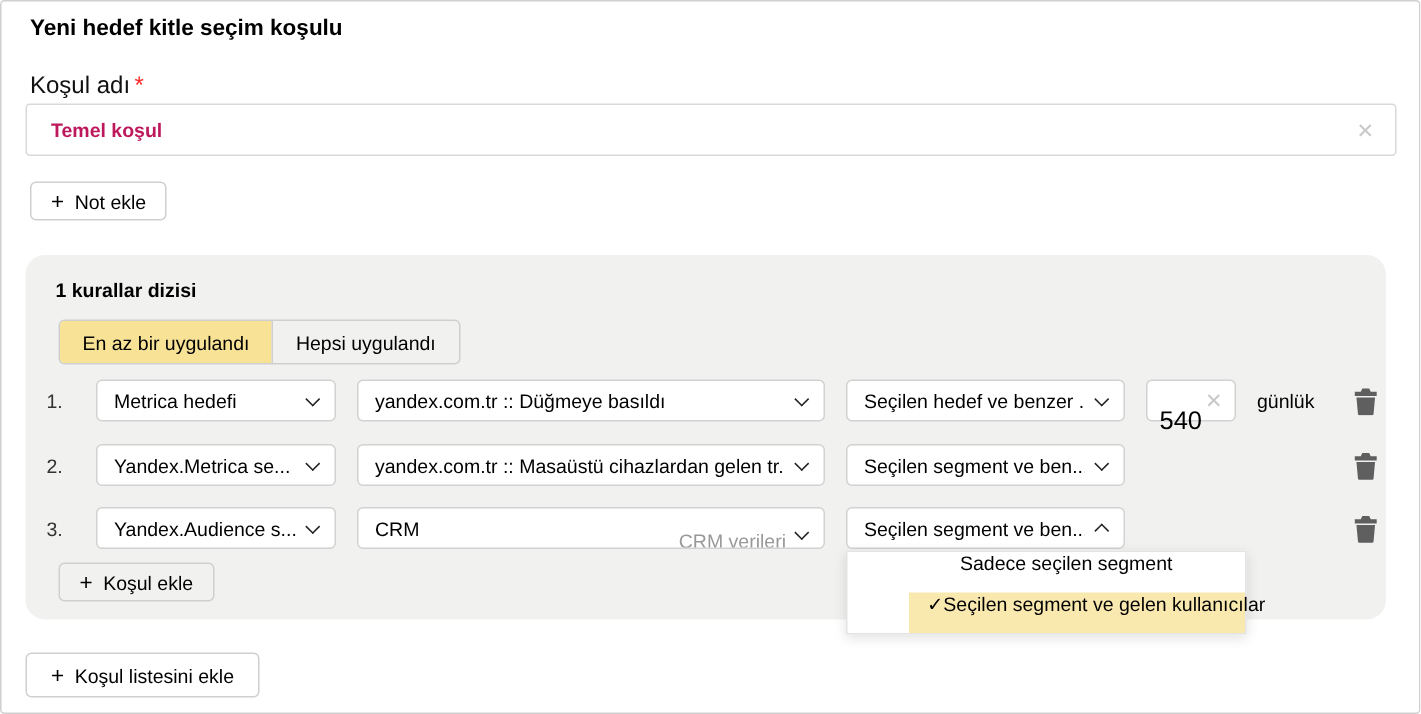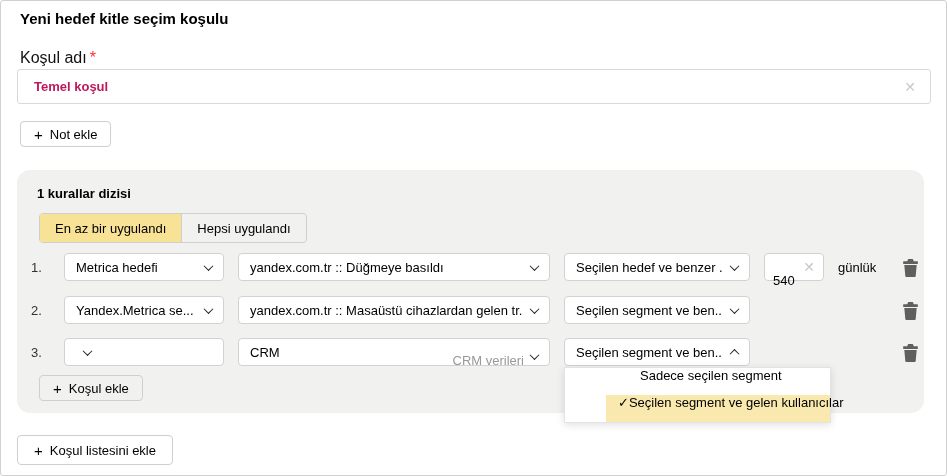--- a/index.html
+++ b/index.html
@@ -66,21 +66,21 @@
     width:7px; height:7px; border-right:1.4px solid #222; border-bottom:1.4px solid #222;
     flex:0 0 auto; margin-left:8px;
   }
   .chev.down { transform:rotate(45deg) translate(-1px,-1px); }
   .chev.up { transform:rotate(225deg) translate(-1px,-1px); }
   .days-box {
     position:absolute; left:747px; top:0; width:60px; height:28px;
     border:1px solid #d2d2d2; border-radius:4px; background:#fff;
     display:flex; align-items:center; justify-content:space-between; padding:0 8px;
   }
-  .days-box .val { font-size:13px;margin-top:27px; }
+  .days-box .val { font-size:17px;margin-top:27px; }
   .days-unit { position:absolute; left:821px; top:7px; }
   .trash { position:absolute; left:885px; top:5px; width:18px; height:19px; cursor:pointer; }
   .trash svg { display:block; }
   .menu {
     position:absolute; left:563px; top:366px; width:267px; background:#fff;
     border:1px solid #e3e3e3; box-shadow:0 2px 8px rgba(0,0,0,0.12); z-index:10;
   }
   .menu-item {
     display:flex; align-items:flex-start; height:27px; padding-left:12px;
     cursor:pointer; white-space:nowrap;margin-left:41px;
@@ -160,20 +160,21 @@
       <span class="trash">
         <svg width="17" height="19" viewBox="0 0 17 19">
             <path fill="#5f5f5f" d="M6.2 1h4.6l1 2.2h4V6H1.2V3.2h4zM2.3 7h12.4l-1 11a1 1 0 0 1-1 .9H4.3a1 1 0 0 1-1-.9z"></path>
           </svg>
       </span>
     </div>
 
     <div class="rule-row row-3">
       <span class="row-num">3.</span>
       <div class="dd dd-type">
+        <span class="txt">Yandex.Audience s...</span>
         <span class="chev down"></span>
       </div>
       <div class="dd dd-value">
         <span class="txt">CRM</span>
         <span class="hint-group">
           <span class="hint">CRM verileri</span>
           <span class="chev down" style="margin-left:0;"></span>
         </span>
       </div>
       <div class="dd dd-scope">

